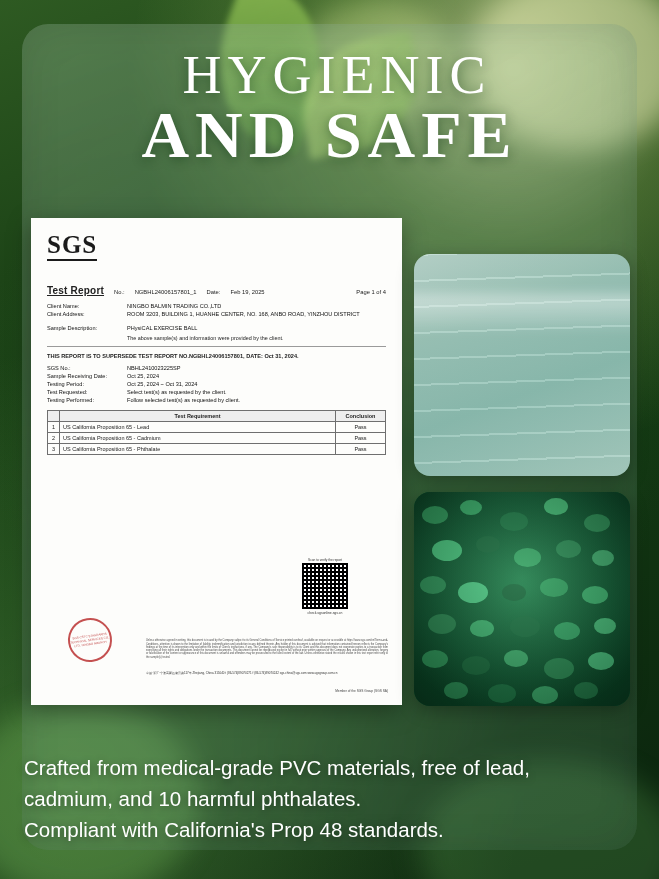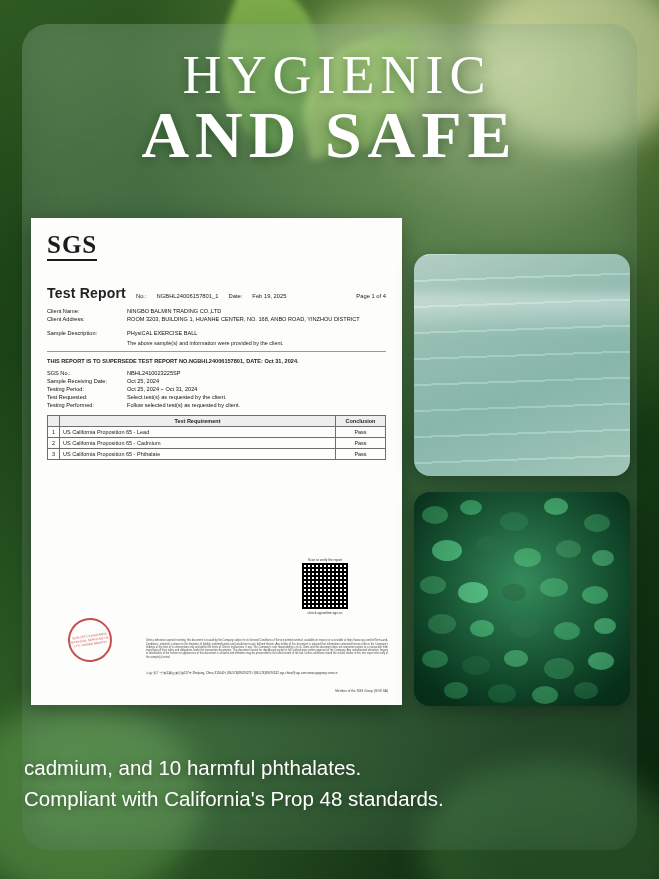--- a/index.html
+++ b/index.html
@@ -55,21 +55,21 @@
   #cert .sgs {
     font-family:"Liberation Serif", serif;
     font-weight:bold; font-size:25px; letter-spacing:1px; color:#1b1b1b;
     line-height:26px; display:inline-block; border-bottom:2px solid #1b1b1b; padding-bottom:1px;
   }
   #cert .sgs-wrap { margin-bottom:24px; }
   .rowline { display:flex; gap:6px; line-height:8px; }
   .lab { width:74px; flex:0 0 74px; font-size:5.6px; color:#111; }
   .val { font-size:5.6px; color:#111; }
   .title-row { display:flex; align-items:baseline; gap:10px; border-bottom:0; margin-bottom:6px;}
-  .ttl { font-size:14px; font-weight:bold; letter-spacing:.2px; }
+  .ttl { font-size:10px; font-weight:bold; letter-spacing:.2px;text-decoration:underline; }
   .ttl-meta { font-size:5.8px; }
   .hr { border-top:1px solid #9a9a9a; margin:5px 0; }
   .note { font-size:5.4px; margin:3px 0 0 80px; }
   .supersede { font-size:5.6px; font-weight:bold; margin:6px 0 5px 0; }
   table.rt { width:100%; border-collapse:collapse; margin-top:6px; }
   table.rt th, table.rt td { border:1px solid #6f6f6f; font-size:5.5px; padding:2px 3px; }
   table.rt th { background:#eee; font-weight:bold; }
   .c-no { width:12px; text-align:center; }
   .c-con { width:50px; text-align:center; }
   .sign-block { position:absolute; left:48px; top:332px; font-size:5.4px; line-height:8px; }
@@ -273,17 +273,18 @@
     <div class="pellet" style="left:130px;top:166px;width:30px;height:21px;background:#2b8f55;"></div>
     <div class="pellet" style="left:174px;top:160px;width:26px;height:18px;background:#4ac680;"></div>
     <div class="pellet" style="left:30px;top:190px;width:24px;height:17px;background:#2d9559;"></div>
     <div class="pellet" style="left:74px;top:192px;width:28px;height:19px;background:#1d7a46;"></div>
     <div class="pellet" style="left:118px;top:194px;width:26px;height:18px;background:#3aad6b;"></div>
     <div class="pellet" style="left:160px;top:190px;width:24px;height:17px;background:#24814c;"></div>
     <div style="position:absolute;inset:0;background:radial-gradient(circle at 50% 40%, rgba(255,255,255,0.10), rgba(0,0,0,0.35) 85%);"></div>
   </div>
 
   <div id="caption">
+    <div>Crafted from medical-grade PVC materials, free of lead,</div>
     <div>cadmium, and 10 harmful phthalates.</div>
     <div>Compliant with California's Prop 48 standards.</div>
   </div>
 
 </div>
 
 </body></html>

